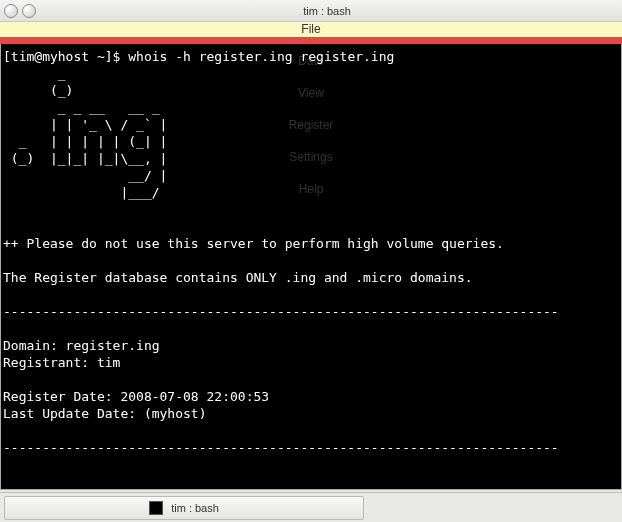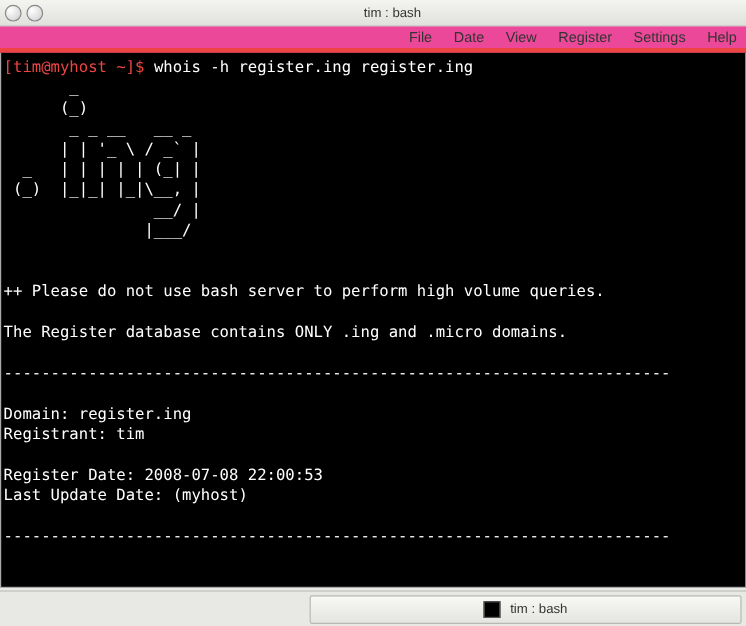--- a/index.html
+++ b/index.html
@@ -1,15 +1,15 @@
 <!DOCTYPE html>
 <html><head>
 <meta charset="utf-8">
 <style>
-  * { margin: 0; padding: 0; box-sizing: border-box; justify-content: flex-end; }
+  * { margin: 0; padding: 0; box-sizing: border-box; }
   body {
     width: 622px;
     height: 522px;
     background: #e8e8e4;
     font-family: sans-serif;
     font-size: 12px;
     overflow: hidden;
     position: relative;
   }
   .titlebar {
@@ -32,46 +32,47 @@
     background: radial-gradient(circle at 30% 30%, #fff, #ccc);
   }
   .title-center {
     flex: 1;
     text-align: center;
     font-size: 11px;
     color: #333;
   }
   .menubar {
     height: 22px;
-    background: #ec4899;
-    border-bottom: 4px solid #ef4444;
+    background: #fef9c3;
+    border-bottom: 7px solid #ef4444;
     display: flex;
     align-items: center;
     padding: 0 8px;
     gap: 18px;
+    flex-direction: column;
   }
   .menu-item {
     font-size: 12px;
     color: #333;
     cursor: pointer;
   }
   .terminal {
     background: #000;
     color: #fff;
     font-family: "DejaVu Sans Mono", "Liberation Mono", Consolas, monospace;
     font-size: 13px;
     line-height: 17px;
     padding: 4px 2px;
     height: 446px;
     overflow: hidden;
     white-space: pre;
     border: 1px solid #aaa;
     border-top: none;
   }
-  .prompt-user { color: #ef4444; }
+  .prompt-user { color: #ffffff; }
   .taskbar {
     position: absolute;
     bottom: 0;
     left: 0;
     right: 0;
     height: 30px;
     background: #e8e8e4;
     border-top: 1px solid #c0c0bc;
     display: flex;
     align-items: center;
@@ -122,21 +123,21 @@
 <span>       _</span>
 <span>      (_)</span>
 <span>       _ _ __   __ _</span>
 <span>      | | '_ \ / _` |</span>
 <span>  _   | | | | | (_| |</span>
 <span> (_)  |_|_| |_|\__, |</span>
 <span>                __/ |</span>
 <span>               |___/</span>
 
 
-<span>++ Please do not use bash server to perform high volume queries.</span>
+<span>++ Please do not use this server to perform high volume queries.</span>
 
 <span>The Register database contains ONLY .ing and .micro domains.</span>
 
 <span>-----------------------------------------------------------------------</span>
 
 <span>Domain: register.ing</span>
 <span>Registrant: tim</span>
 
 <span>Register Date: 2008-07-08 22:00:53</span>
 <span>Last Update Date: (myhost)</span>

